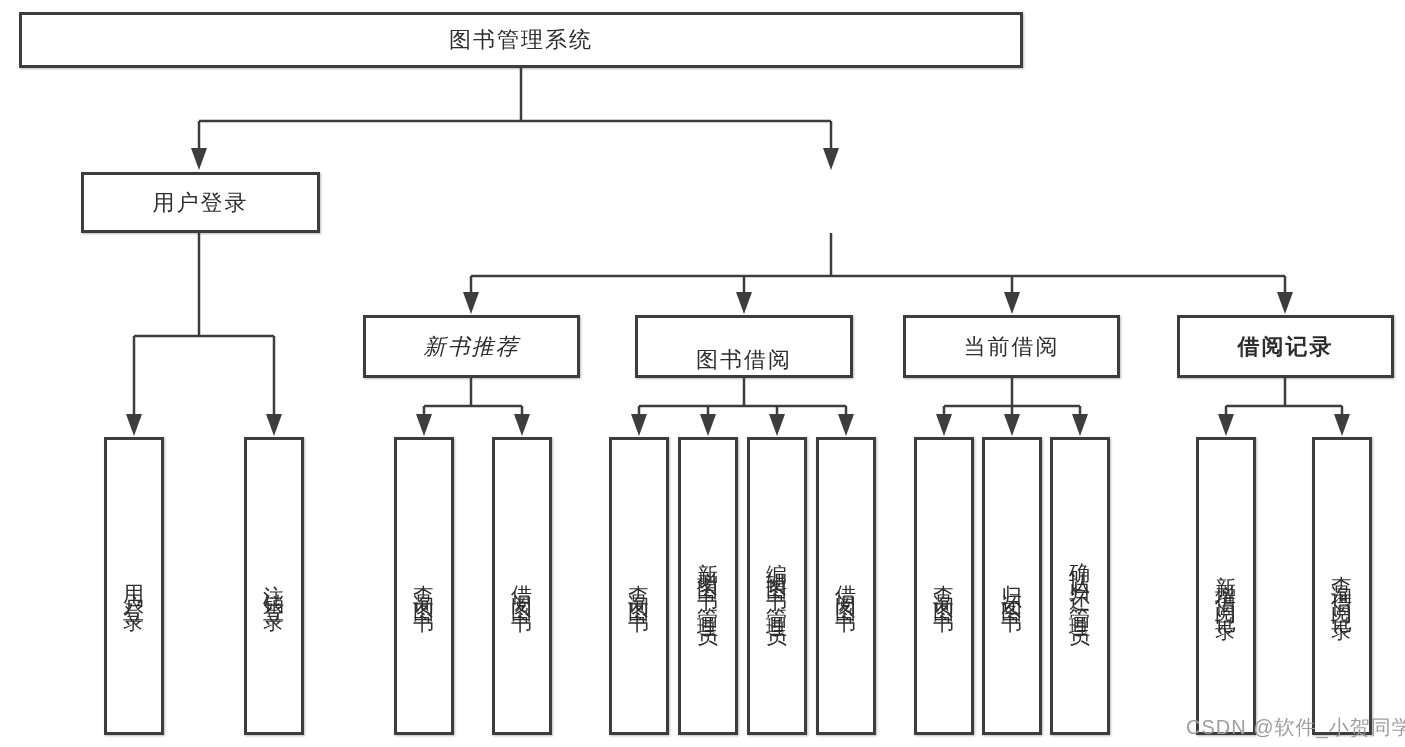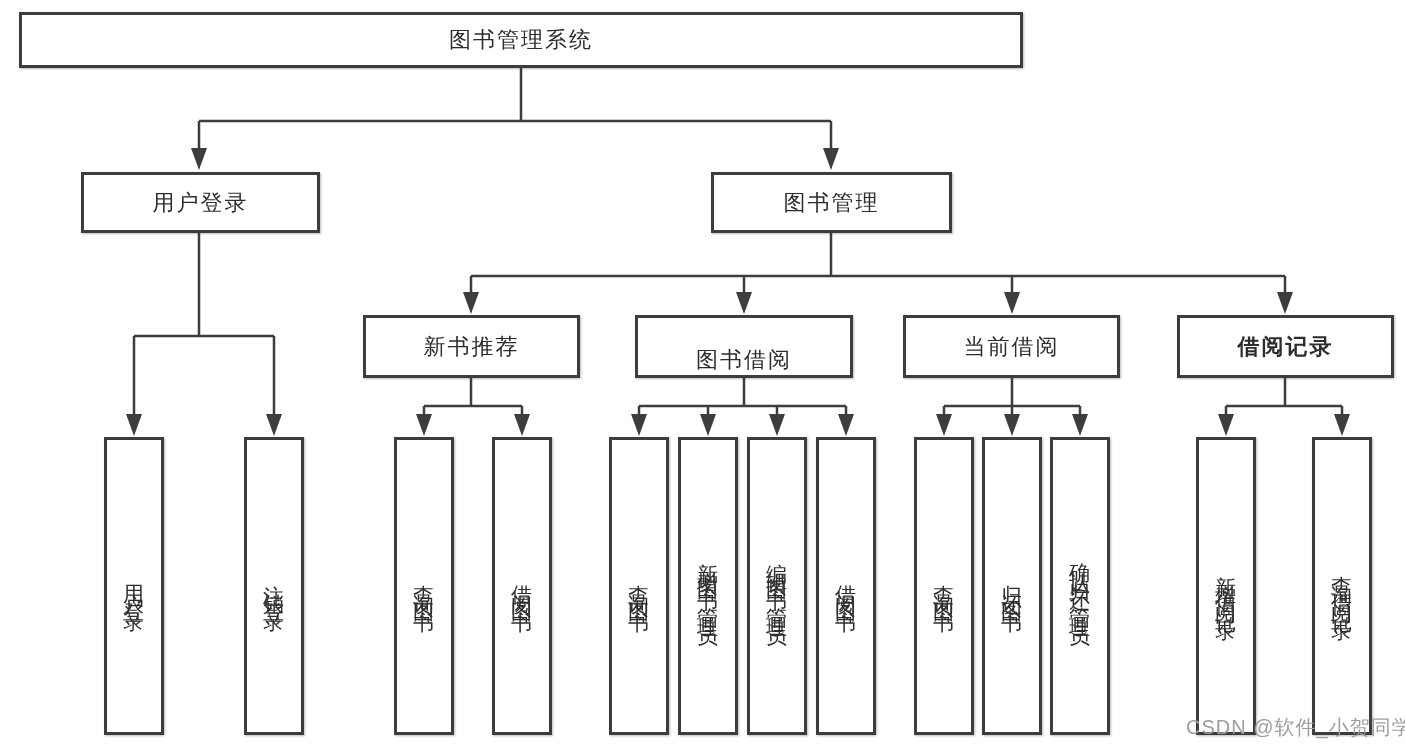--- a/index.html
+++ b/index.html
@@ -85,25 +85,22 @@
     </g>
   </svg>
 
   <div class="box" style="left:19px;top:12px;width:1004px;height:56px;">
     <span class="hlabel">图书管理系统</span>
   </div>
 
   <div class="box" style="left:81px;top:172px;width:239px;height:61px;">
     <span class="hlabel">用户登录</span>
   </div>
-  <div class="box" style="left:711px;top:172px;width:241px;height:61px;">
-    <span class="hlabel">图书管理</span>
-  </div>
 
-  <div class="box" style="left:363px;top:315px;width:217px;height:63px;">
+  <div class="box" style="left:363px;top:315px;width:217px;height:63px;font-style:italic;">
     <span class="hlabel">新书推荐</span>
   </div>
   <div class="box" style="left:635px;top:315px;width:218px;height:63px;align-items:flex-end;">
     <span class="hlabel">图书借阅</span>
   </div>
   <div class="box" style="left:903px;top:315px;width:217px;height:63px;">
     <span class="hlabel">当前借阅</span>
   </div>
   <div class="box" style="left:1177px;top:315px;width:217px;height:63px;font-weight:bold;">
     <span class="hlabel">借阅记录</span>

